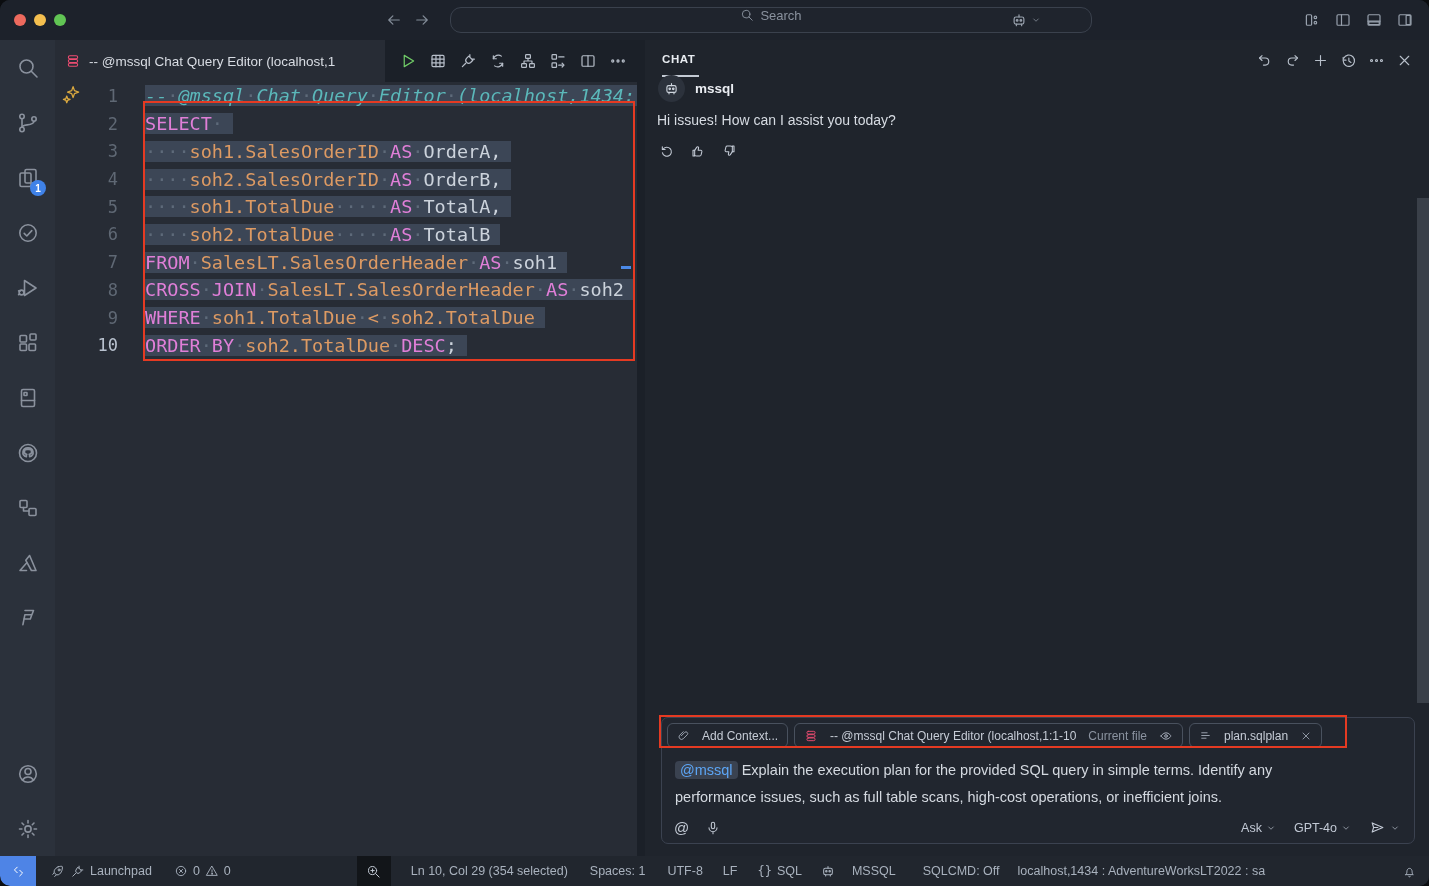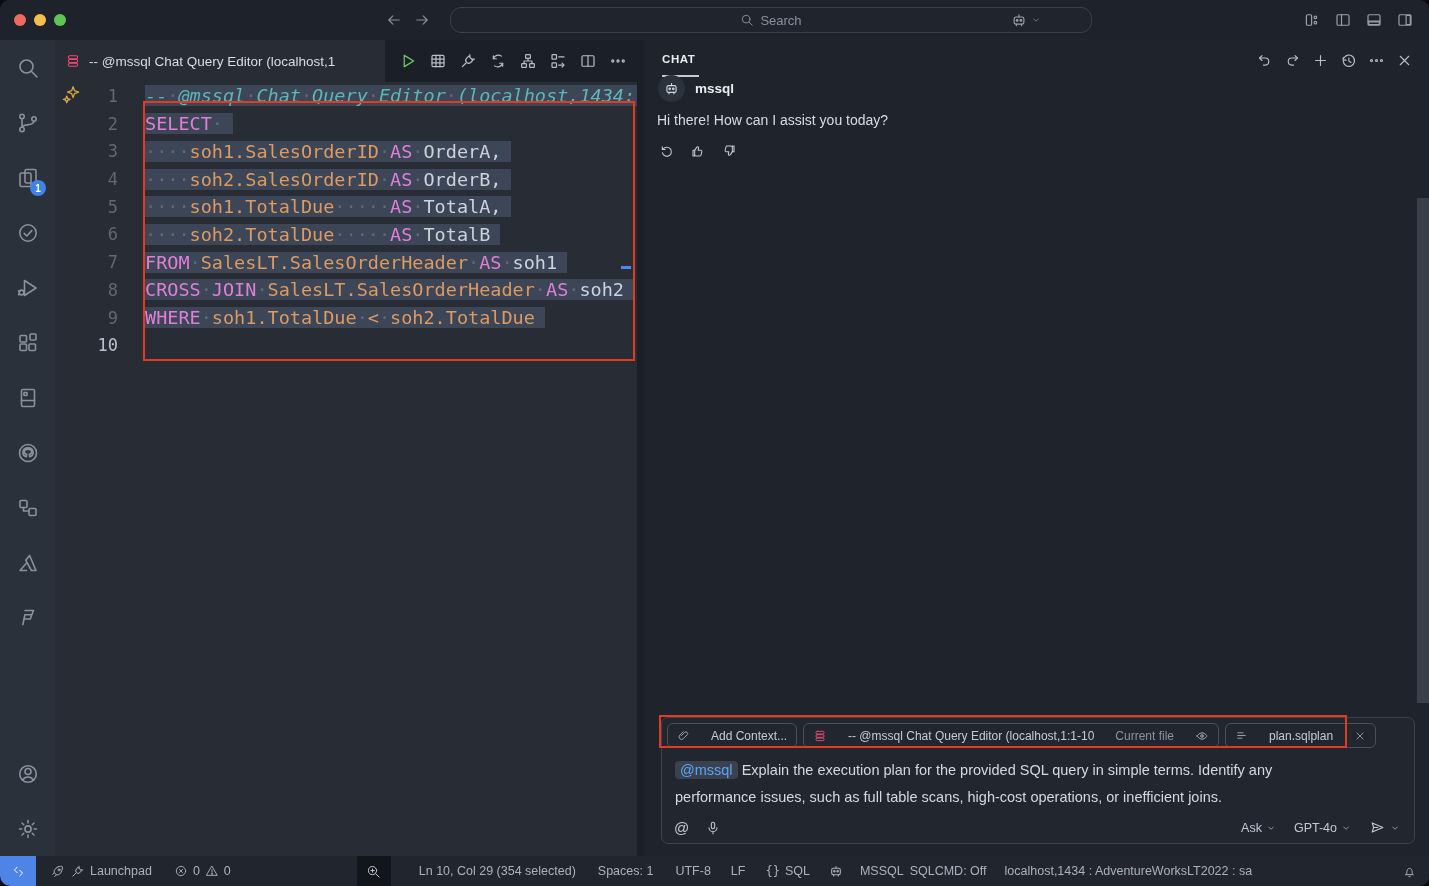--- a/index.html
+++ b/index.html
@@ -3,21 +3,21 @@
 <meta charset="utf-8">
 <style>
   html,body{margin:0;padding:0;background:#0b0d10;font-family:"Liberation Sans",sans-serif;}
   *{box-sizing:border-box;}
   .window{position:relative;width:1429px;height:886px;background:#1f242c;border-radius:10px;overflow:hidden;}
   svg.ic{fill:none;stroke:currentColor;stroke-width:1.6;stroke-linecap:round;stroke-linejoin:round;display:block;}
   
   .titlebar{position:absolute;left:0;top:0;width:100%;height:40px;background:#1d222b;}
   .tl{position:absolute;top:14px;width:12px;height:12px;border-radius:50%;}
   .nav{position:absolute;top:11px;width:18px;height:18px;color:#848d99;}
-  .searchbox{position:absolute;left:450px;top:7px;width:642px;height:26px;border:1px solid #3a414d;border-radius:11px;background:#1f242d;display:flex;align-items:center;justify-content:center;gap:6px;color:#8a929e;font-size:13px;}
+  .searchbox{position:absolute;left:450px;top:7px;width:642px;height:26px;border:1px solid #3a414d;border-radius:11px;background:#1f242d;display:flex;align-items:flex-start;justify-content:center;gap:6px;color:#8a929e;font-size:13px;}
   .tb-right{position:absolute;top:11px;color:#98a1ad;}
   
   .main{position:absolute;left:0;top:40px;width:100%;height:816px;display:flex;}
   .activitybar{width:55px;background:#2b313b;display:flex;flex-direction:column;align-items:center;flex:none;}
   .ab-slot{height:55px;width:55px;display:flex;align-items:center;justify-content:center;color:#8a919d;position:relative;}
   .ab-badge{position:absolute;right:9px;bottom:9px;width:16px;height:16px;border-radius:50%;background:#3f82e8;color:#fff;font-size:10px;display:flex;align-items:center;justify-content:center;font-weight:bold;}
   .ab-bottom{margin-top:auto;display:flex;flex-direction:column;align-items:center;}
   
   .editorgroup{width:582px;flex:none;position:relative;background:#272c35;}
   .tabstrip{position:absolute;left:0;top:0;width:100%;height:42px;background:#1b2028;display:flex;align-items:center;}
@@ -46,21 +46,21 @@
   .chat-title{position:absolute;left:17px;top:13px;font-size:11.5px;font-weight:600;letter-spacing:.6px;color:#e8ecf1;}
   .chat-underline{position:absolute;left:17px;top:35px;width:37px;height:2px;background:#c3cad4;}
   .chat-actions{position:absolute;right:16px;top:12px;display:flex;gap:11px;color:#b7bfca;}
   .avatar{position:absolute;left:13px;top:35px;width:27px;height:27px;border-radius:50%;background:#2c323c;display:flex;align-items:center;justify-content:center;color:#cfd6df;}
   .msg-author{position:absolute;left:50px;top:41px;font-size:13.5px;font-weight:700;color:#eaedf2;}
   .msg-text{position:absolute;left:12px;top:72px;font-size:14px;color:#d7dce3;}
   .msg-actions{position:absolute;left:14px;top:103px;display:flex;gap:15px;color:#c3cad5;}
   .chat-scrollbar{position:absolute;right:0;top:158px;width:12px;height:505px;background:#3a4049;}
   .inputwidget{position:absolute;left:16px;top:677px;width:754px;height:127px;border:1px solid #3b4250;border-radius:7px;background:#21262f;}
   .chiprow{display:flex;gap:6px;padding:5px 0 0 5px;align-items:center;}
-  .chip{height:25px;border:1px solid #49515e;border-radius:6px;display:flex;align-items:center;gap:21px;padding:0 9px;font-size:12px;color:#c6ccd6;white-space:nowrap;}
+  .chip{height:25px;border:1px solid #49515e;border-radius:6px;display:flex;align-items:center;gap:12px;padding:0 9px;font-size:12px;color:#c6ccd6;white-space:nowrap;}
   .chip .dim{color:#8b93a0;}
   .chip-icon{color:#aab2bf;display:flex;}
   .inputtext{position:absolute;left:13px;top:39px;width:726px;font-size:14.5px;line-height:27px;color:#d4d9e0;}
   .mention{background:#3a4250;color:#5ca5f5;border-radius:4px;padding:1px 5px;}
   .input-toolbar{position:absolute;left:12px;right:14px;bottom:7px;display:flex;align-items:center;gap:16px;color:#c2c9d4;}
   .it-right{margin-left:auto;display:flex;align-items:center;gap:18px;}
   .dd{display:flex;align-items:center;gap:4px;font-size:12.5px;color:#c3cad6;}
   .at-glyph{font-size:15px;color:#c2c9d4;}
   
   .statusbar{position:absolute;left:0;bottom:0;width:100%;height:30px;background:#21262e;display:flex;align-items:center;font-size:12.5px;color:#a9b2be;}
@@ -480,21 +480,21 @@
         <div id="code-rows">
             <div class="code-line"><div class="gutter">1</div><div class="code-text"><span class="sel full"><span class="c-comment">--</span><span class="ws">·</span><span class="c-comment">@mssql</span><span class="ws">·</span><span class="c-comment">Chat</span><span class="ws">·</span><span class="c-comment">Query</span><span class="ws">·</span><span class="c-comment">Editor</span><span class="ws">·</span><span class="c-comment">(localhost,1434:</span></span></div></div>
             <div class="code-line"><div class="gutter">2</div><div class="code-text"><span class="sel"><span class="c-kw">SELECT</span><span class="ws">·</span></span></div></div>
             <div class="code-line"><div class="gutter">3</div><div class="code-text"><span class="sel"><span class="ws">····</span><span class="c-ident">soh1.SalesOrderID</span><span class="ws">·</span><span class="c-kw">AS</span><span class="ws">·</span><span class="c-plain">OrderA,</span></span></div></div>
             <div class="code-line"><div class="gutter">4</div><div class="code-text"><span class="sel"><span class="ws">····</span><span class="c-ident">soh2.SalesOrderID</span><span class="ws">·</span><span class="c-kw">AS</span><span class="ws">·</span><span class="c-plain">OrderB,</span></span></div></div>
             <div class="code-line"><div class="gutter">5</div><div class="code-text"><span class="sel"><span class="ws">····</span><span class="c-ident">soh1.TotalDue</span><span class="ws">·····</span><span class="c-kw">AS</span><span class="ws">·</span><span class="c-plain">TotalA,</span></span></div></div>
             <div class="code-line"><div class="gutter">6</div><div class="code-text"><span class="sel"><span class="ws">····</span><span class="c-ident">soh2.TotalDue</span><span class="ws">·····</span><span class="c-kw">AS</span><span class="ws">·</span><span class="c-plain">TotalB</span></span></div></div>
             <div class="code-line"><div class="gutter">7</div><div class="code-text"><span class="sel"><span class="c-kw">FROM</span><span class="ws">·</span><span class="c-ident">SalesLT.SalesOrderHeader</span><span class="ws">·</span><span class="c-kw">AS</span><span class="ws">·</span><span class="c-plain">soh1</span></span></div></div>
             <div class="code-line"><div class="gutter">8</div><div class="code-text"><span class="sel"><span class="c-kw">CROSS</span><span class="ws">·</span><span class="c-kw">JOIN</span><span class="ws">·</span><span class="c-ident">SalesLT.SalesOrderHeader</span><span class="ws">·</span><span class="c-kw">AS</span><span class="ws">·</span><span class="c-plain">soh2</span></span></div></div>
             <div class="code-line"><div class="gutter">9</div><div class="code-text"><span class="sel"><span class="c-kw">WHERE</span><span class="ws">·</span><span class="c-ident">soh1.TotalDue</span><span class="ws">·</span><span class="c-op">&lt;</span><span class="ws">·</span><span class="c-ident">soh2.TotalDue</span></span></div></div>
-            <div class="code-line"><div class="gutter active">10</div></div>
+            <div class="code-line"><div class="gutter active">10</div><div class="code-text"><span class="sel"><span class="c-kw">ORDER</span><span class="ws">·</span><span class="c-kw">BY</span><span class="ws">·</span><span class="c-ident">soh2.TotalDue</span><span class="ws">·</span><span class="c-kw">DESC</span><span class="c-plain">;</span></span></div></div>
           </div>
         <div class="redrect" style="left:88px;top:19px;width:492px;height:260px"></div>
         <div class="cursor-dash"></div>
       </div>
     </div>
 
     <div class="sash"></div>
 
     <div class="chatpanel">
       <span class="chat-title">CHAT</span>
@@ -531,21 +531,21 @@
             </svg>
           </span>
       </div>
 
       <div class="avatar">
           <svg class="ic" width="17" height="17">
             <use href="#i-robot"></use>
           </svg>
         </div>
       <span class="msg-author">mssql</span>
-      <div class="msg-text">Hi there! How can I assist you today?</div>
+      <div class="msg-text">Hi issues! How can I assist you today?</div>
       <div class="msg-actions">
         <span>
             <svg class="ic" width="16" height="16">
               <use href="#i-retry"></use>
             </svg>
           </span>
         <span>
             <svg class="ic" width="16" height="16">
               <use href="#i-thumbup"></use>
             </svg>
@@ -663,21 +663,21 @@
       <svg class="ic" width="14" height="14">
           <use href="#i-warning"></use>
         </svg>
       <span>0</span>
     </div>
     <div class="sb-zoom" style="margin-left:126px">
         <svg class="ic" width="15" height="15">
           <use href="#i-zoomin"></use>
         </svg>
       </div>
-    <div class="sb-item" style="margin-left:28px">
+    <div class="sb-item" style="margin-left:20px">
         <span>Ln 10, Col 29 (354 selected)</span>
       </div>
     <div class="sb-item" style="margin-left:22px">
         <span>Spaces: 1</span>
       </div>
     <div class="sb-item" style="margin-left:22px">
         <span>UTF-8</span>
       </div>
     <div class="sb-item" style="margin-left:20px">
         <span>LF</span>
@@ -687,21 +687,21 @@
         <span>SQL</span>
       </div>
     <div class="sb-item" style="margin-left:18px">
         <svg class="ic" width="16" height="16">
           <use href="#i-robot"></use>
         </svg>
       </div>
     <div class="sb-item" style="margin-left:16px">
         <span>MSSQL</span>
       </div>
-    <div class="sb-item" style="margin-left:6px">
+    <div class="sb-item" style="margin-left:27px">
         <span>SQLCMD: Off</span>
       </div>
     <div class="sb-item" style="margin-left:18px">
         <span>localhost,1434 : AdventureWorksLT2022 : sa</span>
       </div>
     <div class="sb-item" style="margin-left:auto;margin-right:12px">
         <svg class="ic" width="15" height="15">
           <use href="#i-bell"></use>
         </svg>
       </div>

